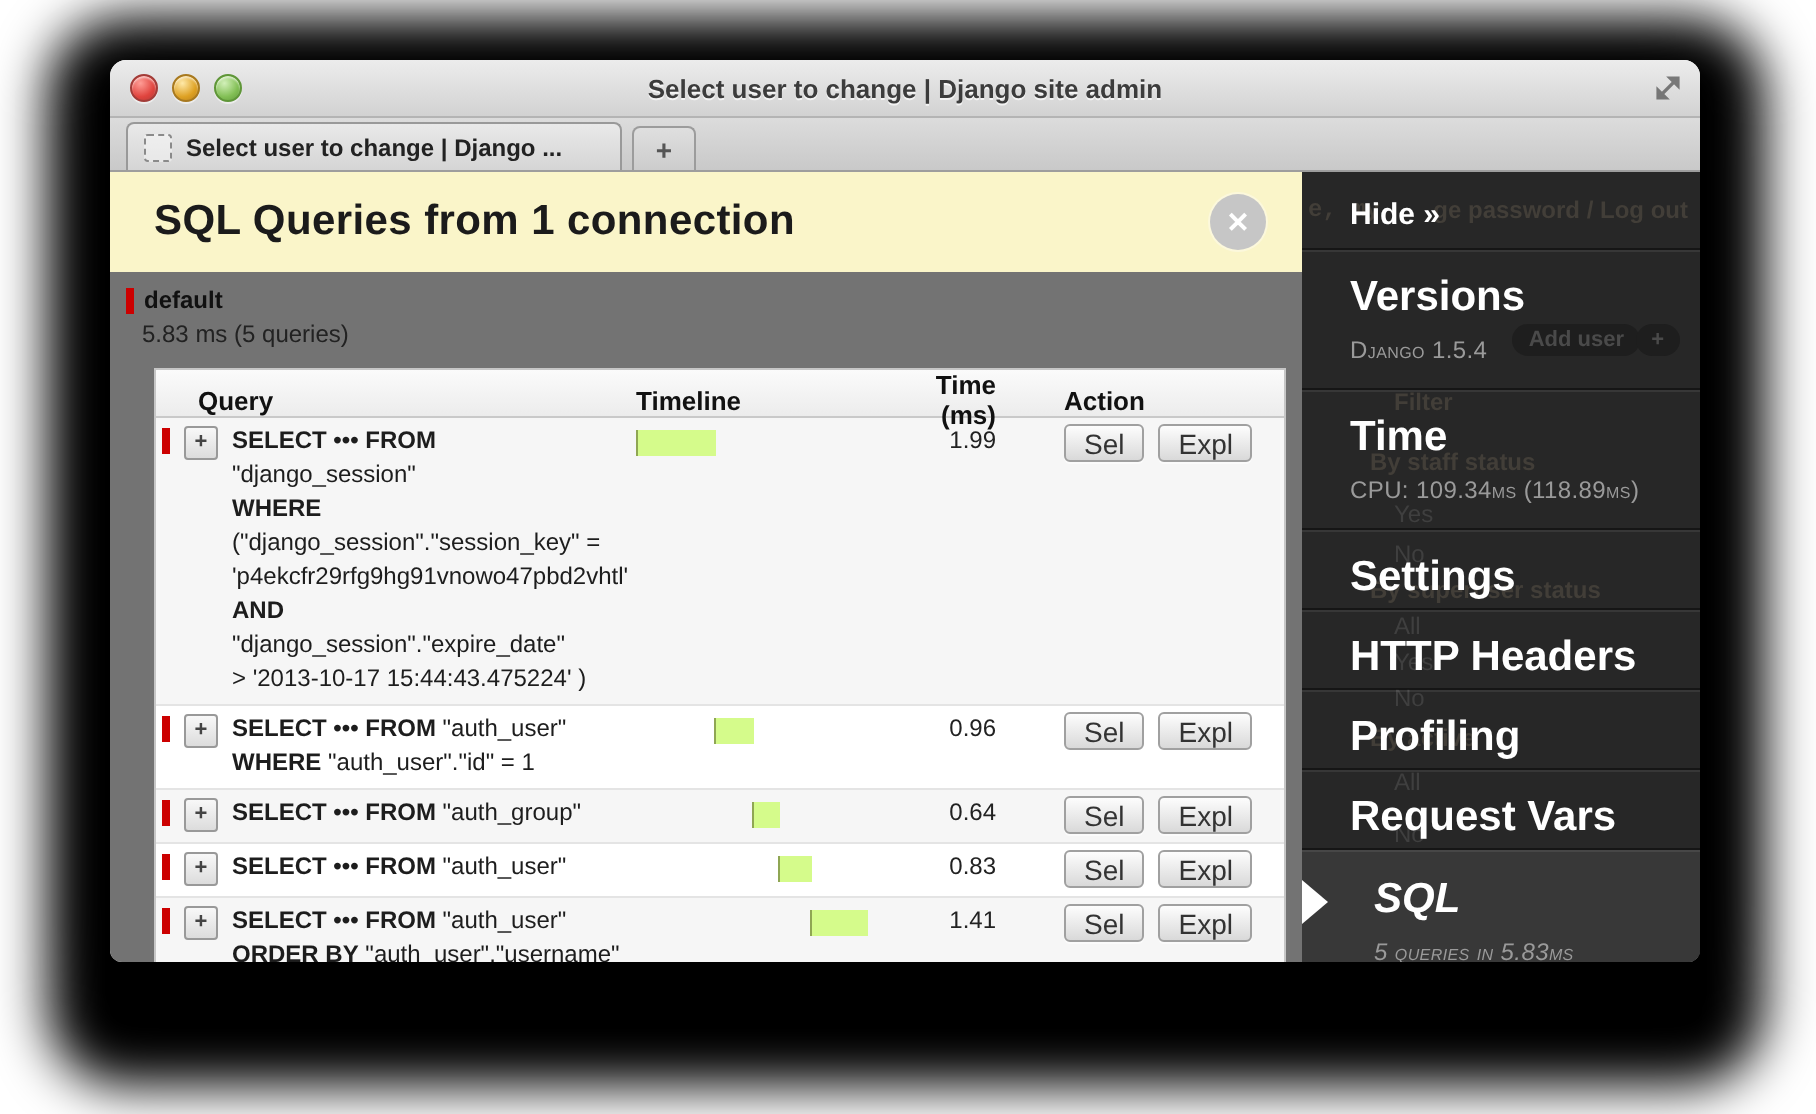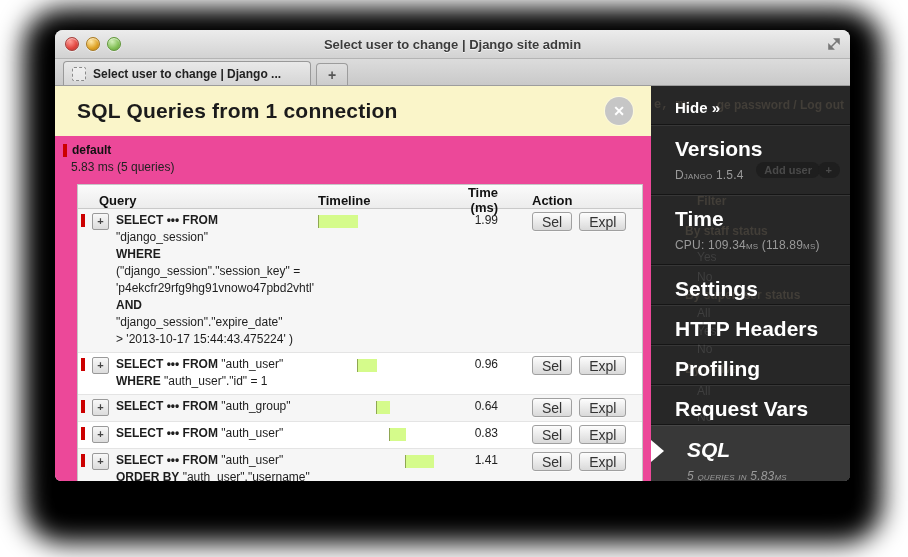--- a/index.html
+++ b/index.html
@@ -47,21 +47,21 @@
   }
   .favicon-box{width:12px;height:12px;border:1px dashed #8a8a8a;border-radius:2px;background:rgba(255,255,255,.4);}
   .tab-title{font-size:12px;font-weight:700;color:#222;white-space:nowrap;overflow:hidden;}
   .newtab{
     width:30px;height:21px;margin-left:5px;display:flex;align-items:center;justify-content:center;
     background:linear-gradient(#dfdfdf,#cccccc);border:1px solid #9c9c9c;border-bottom:none;
     border-radius:4px 4px 0 0;font-size:14px;color:#555;font-weight:700;
   }
   
   .content{display:flex;height:397px;}
-  .main{width:596px;display:flex;flex-direction:column;background:#ec4899;}
+  .main{width:596px;display:flex;flex-direction:column;background:#737373;}
   .sql-header{
     height:50px;background:#faf5c9;display:flex;align-items:center;position:relative;flex:none;
   }
   .sql-header h1{margin:0 0 0 22px;font-size:21px;font-weight:600;color:#1b1b1b;letter-spacing:.2px;}
   .close-btn{
     position:absolute;right:18px;top:11px;width:28px;height:28px;border-radius:50%;
     background:#c6c6c6;color:#fff;font-size:14px;font-weight:700;
     display:flex;align-items:center;justify-content:center;
     box-shadow:0 0 0 1px rgba(255,255,255,.35);cursor:pointer;
   }

